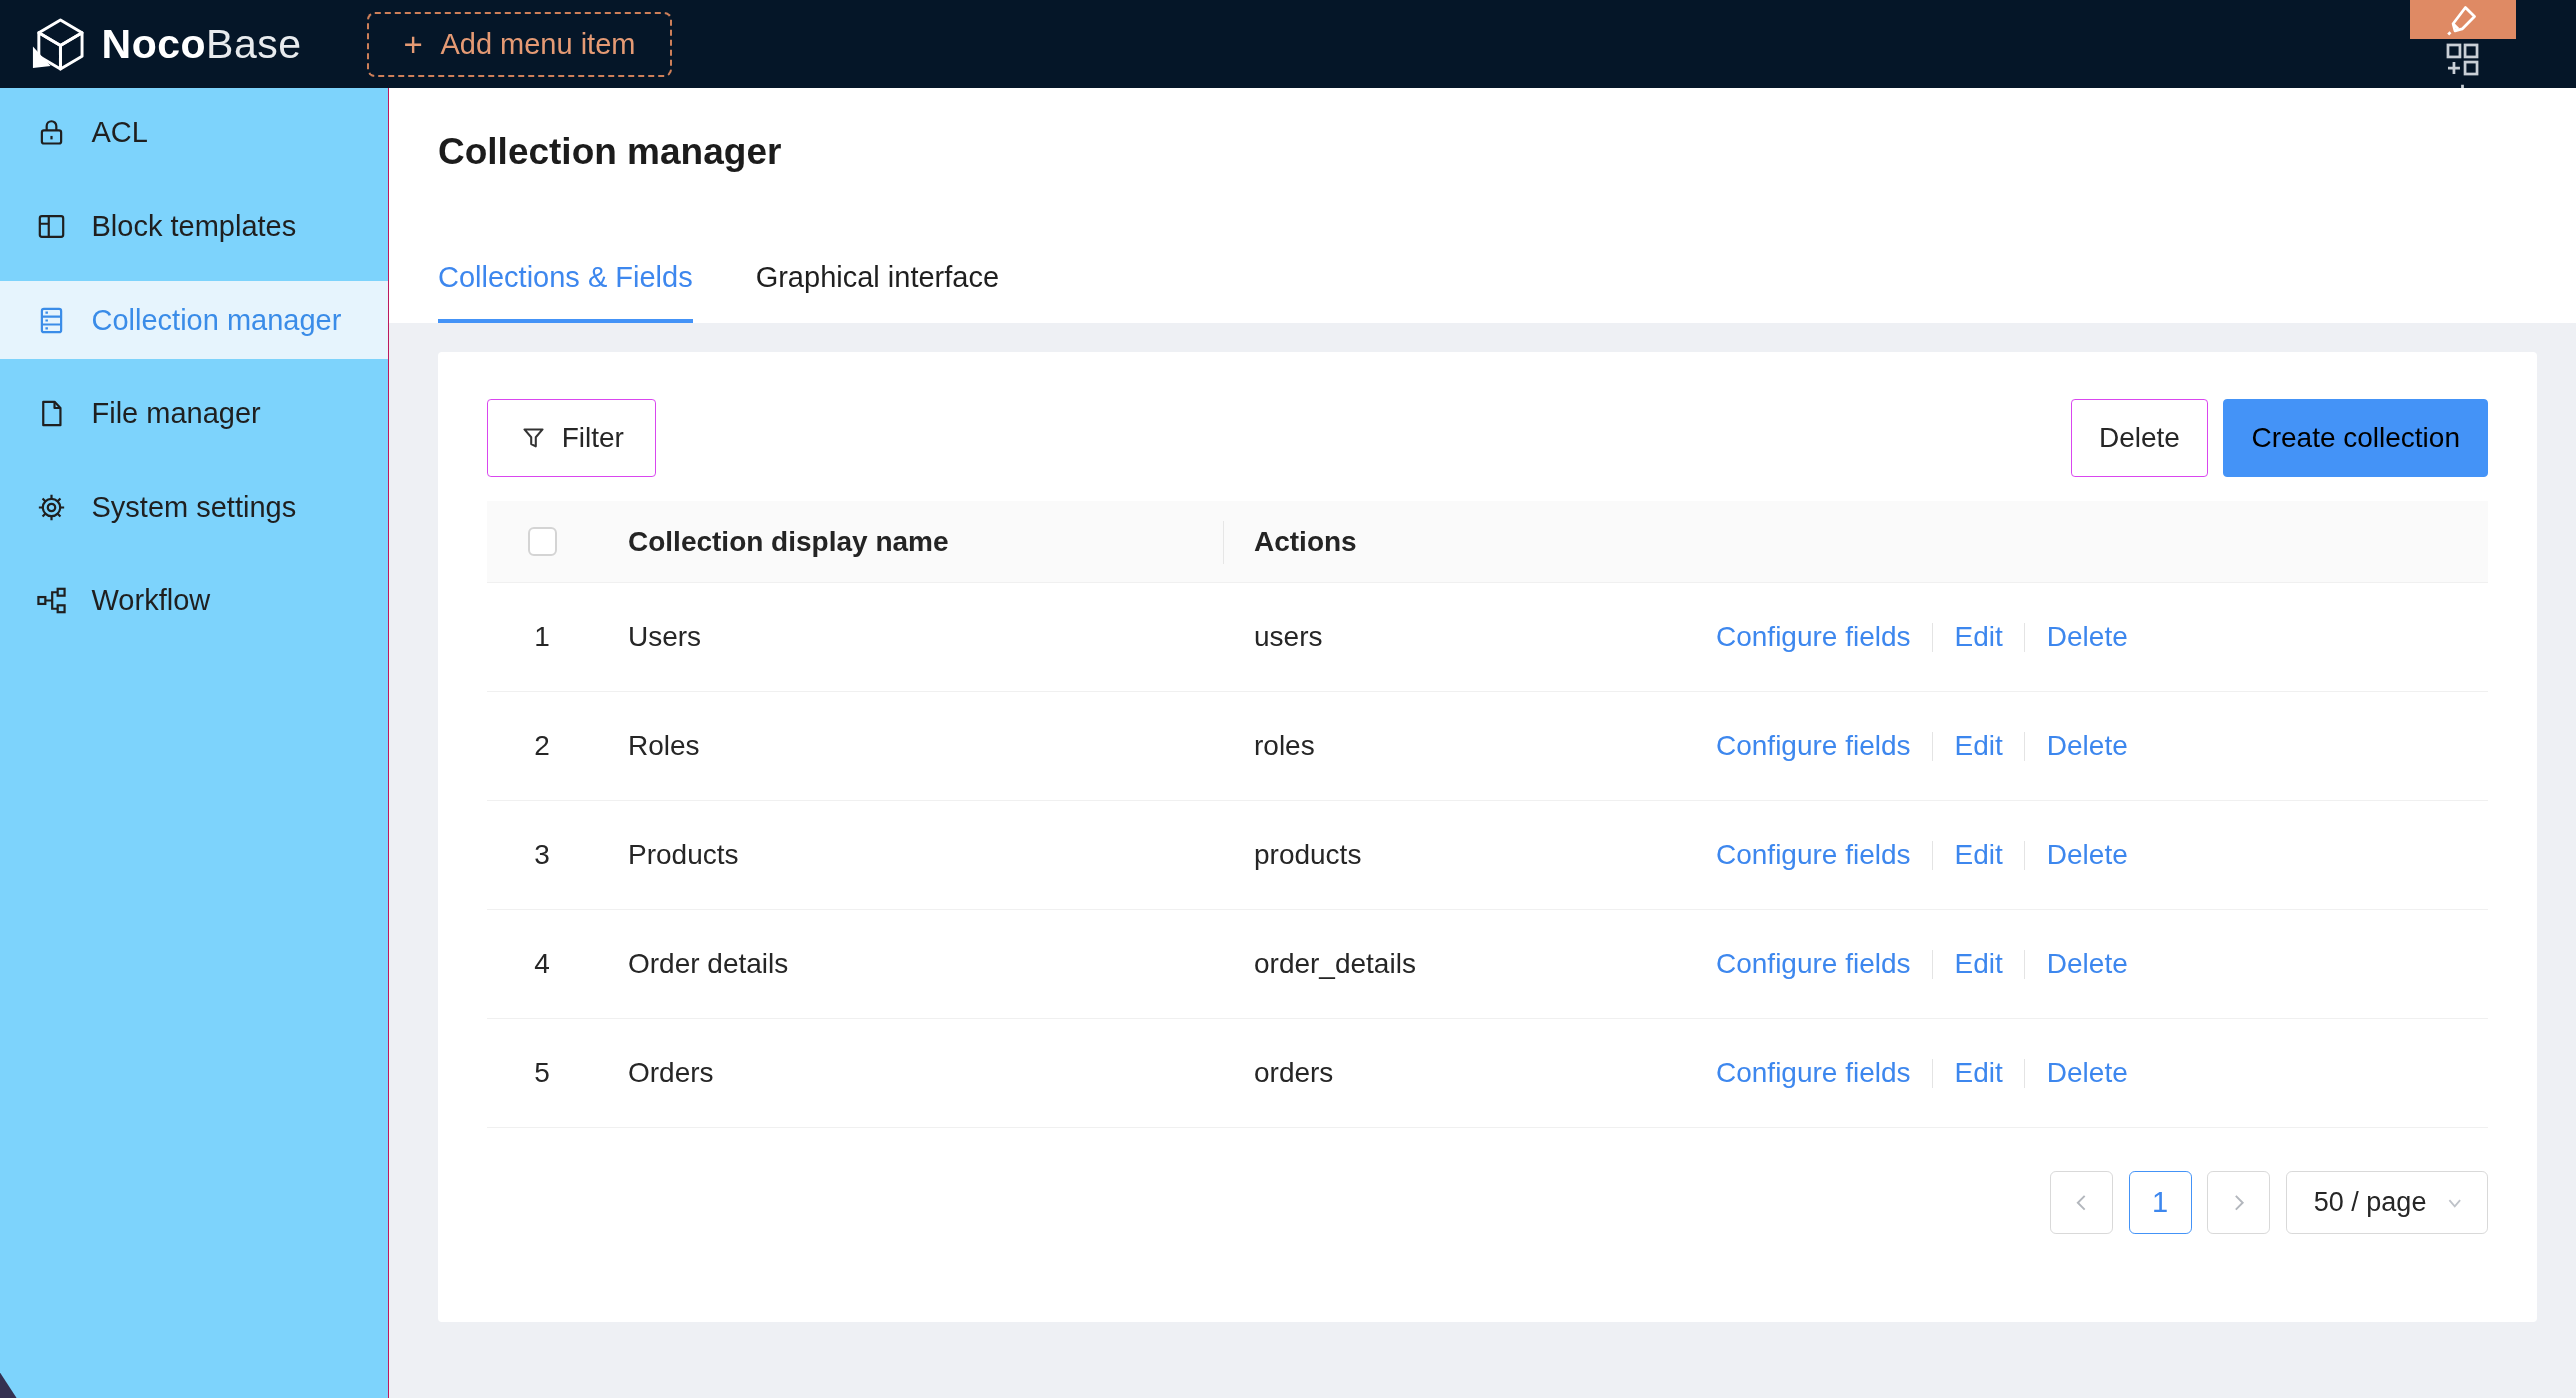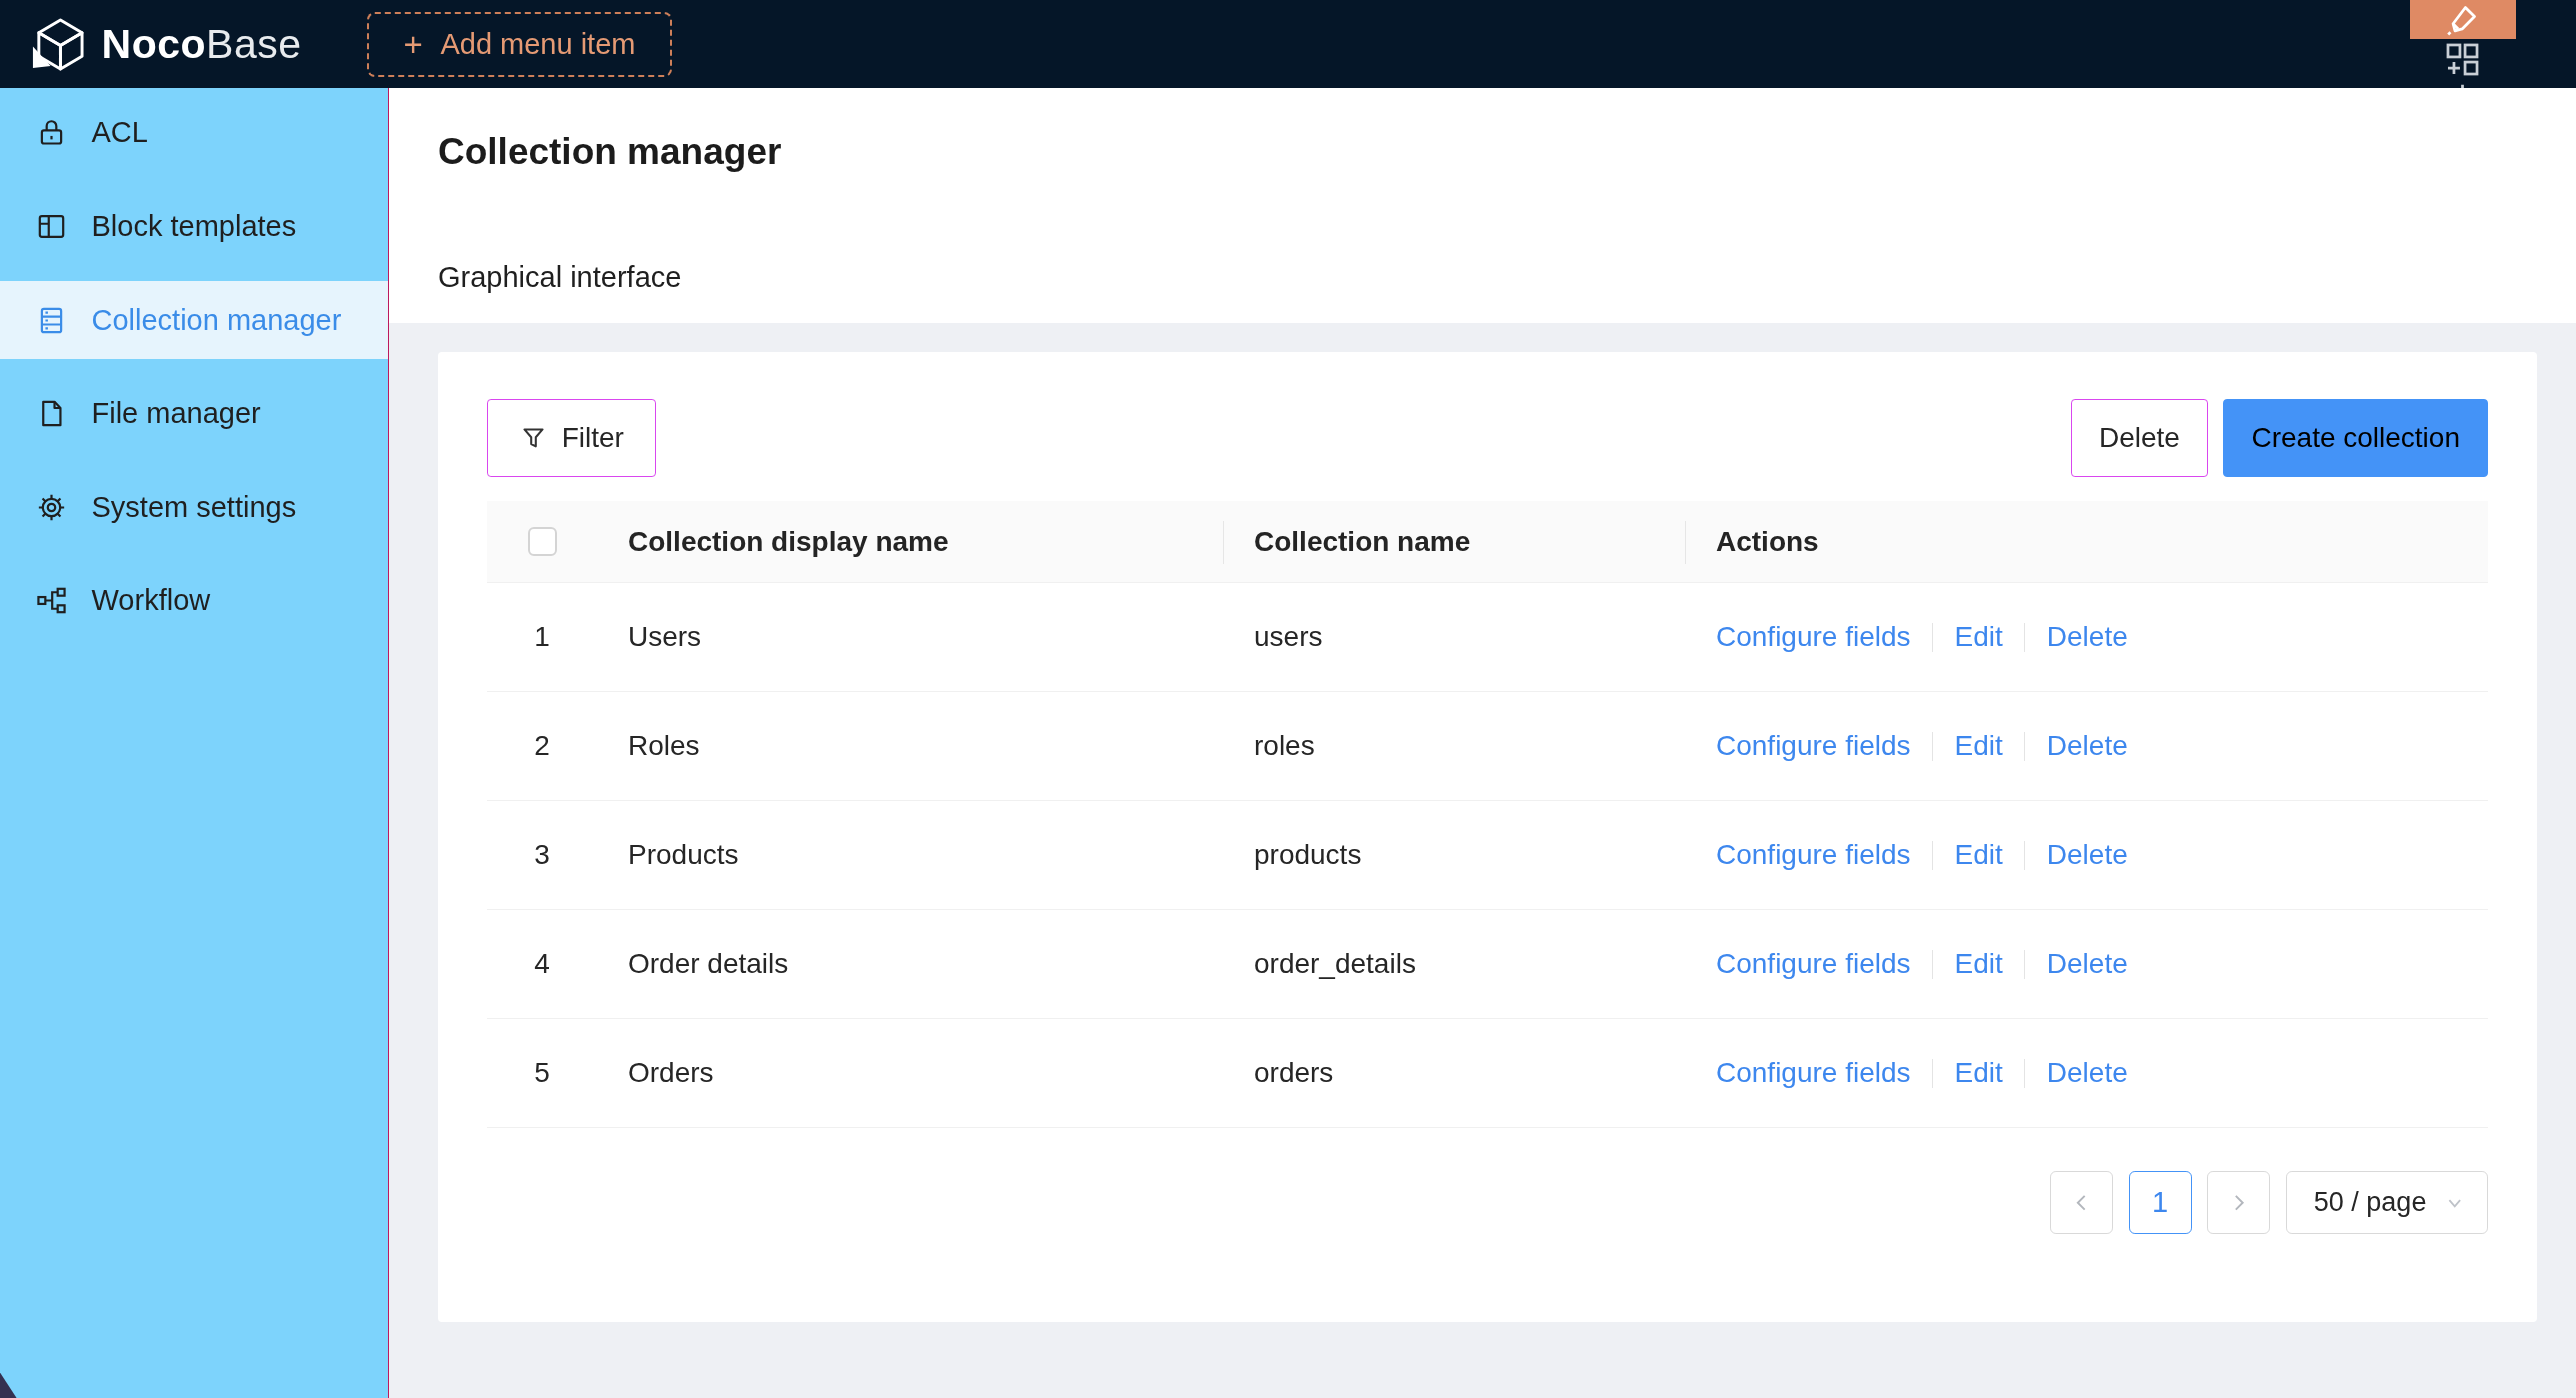--- a/index.html
+++ b/index.html
@@ -169,20 +169,21 @@
         <path d="M7.5 12h5M12.5 12V6h4M12.5 12v6h4"></path>
       </svg>
       <span>Workflow</span>
     </div>
   </div>
 
   <div class="main">
     <div class="page-head">
       <div class="page-title">Collection manager</div>
       <div class="tabs">
+        <div class="tab active">Collections &amp; Fields</div>
         <div class="tab">Graphical interface</div>
       </div>
     </div>
 
     <div class="content">
       <div class="card">
 
         <div class="toolbar">
           <button class="btn btn-filter">
             <svg width="29" height="29" viewBox="0 0 24 24" fill="none" stroke="#333" stroke-width="1.7" stroke-linejoin="round">
@@ -193,21 +194,20 @@
           <button class="btn btn-delete">Delete</button>
           <button class="btn btn-primary">Create collection</button>
         </div>
 
         <div class="table">
           <div class="t-head">
             <div class="sel-cell">
                 <span class="checkbox"></span>
               </div>
             <div class="th-pad">Collection display name</div>
-            <div class="th-pad th-sep">Collection name</div>
             <div class="th-pad th-sep">Actions</div>
           </div>
 
           <div class="t-row">
             <div class="cell idx">1</div>
             <div class="cell">Users</div>
             <div class="cell">users</div>
             <div class="actions">
               <span class="action-link">Configure fields</span>
               <span class="action-sep"></span>

